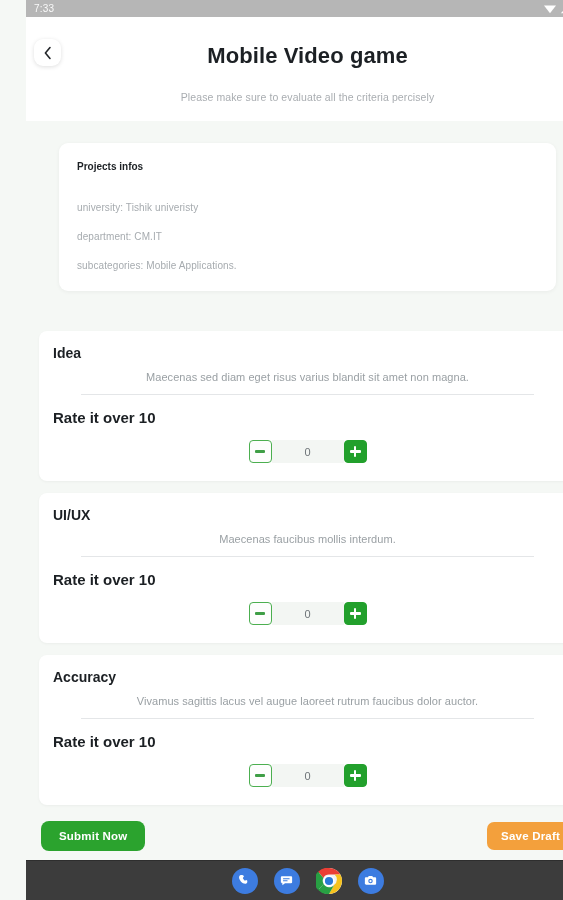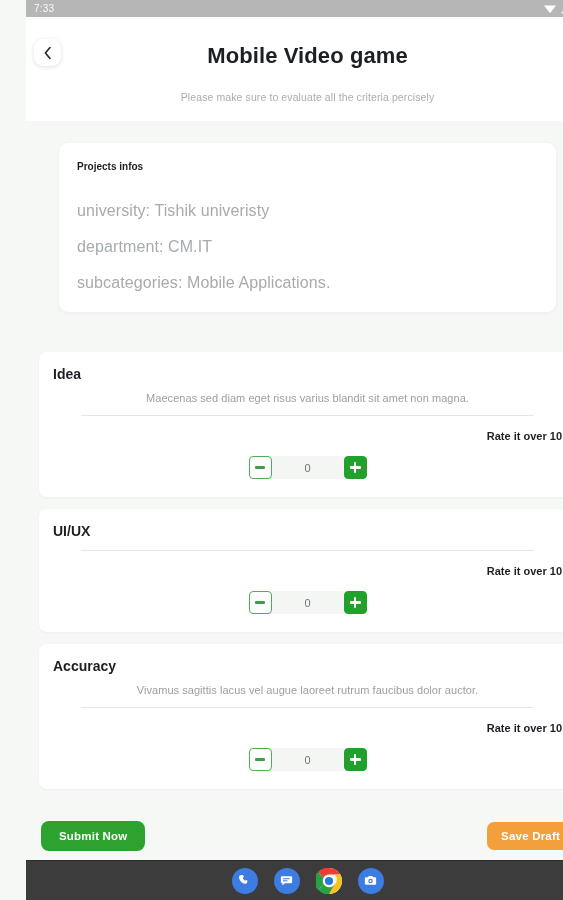--- a/index.html
+++ b/index.html
@@ -118,21 +118,21 @@
     padding: 18px 18px 20px 18px;
     box-shadow: 0 1px 4px rgba(0,0,0,.05);
   }
   .info-card-title {
     font-size: 10px;
     font-weight: bold;
     color: #1c2024;
   }
   .info-rows { margin-top: 30px; }
   .info-row {
-    font-size: 16px;
+    font-size: 10px;
     color: #a6abaf;
     margin-bottom: 18px;
     letter-spacing: .1px;
   }
   .info-row:last-child { margin-bottom: 0; }
 
   
   .criteria-list {
     margin-top: 40px;
     display: flex;
@@ -157,22 +157,22 @@
     color: #9aa0a4;
     margin-top: 10px;
     letter-spacing: .05px;
   }
   .criteria-divider {
     height: 1px;
     background: #e4e6e8;
     margin: 11px 28px 0 28px;
   }
   .rate-label {
-    text-align: right;
-    font-size: 11px;
+    text-align: left;
+    font-size: 15px;
     font-weight: bold;
     color: #1c2024;
     margin-top: 14px;
   }
 
   
   .stepper-wrap {
     display: flex;
     justify-content: center;
     margin-top: 14px;
@@ -346,20 +346,21 @@
             <div class="stepper-value">0</div>
             <div class="stepper-btn plus">
               <span class="glyph-plus"></span>
             </div>
           </div>
         </div>
       </div>
 
       <div class="criteria-card">
         <div class="criteria-title">UI/UX</div>
+        <div class="criteria-desc">Maecenas faucibus mollis interdum.</div>
         <div class="criteria-divider"></div>
         <div class="rate-label">Rate it over 10</div>
         <div class="stepper-wrap">
           <div class="stepper">
             <div class="stepper-btn minus">
               <span class="glyph-minus"></span>
             </div>
             <div class="stepper-value">0</div>
             <div class="stepper-btn plus">
               <span class="glyph-plus"></span>

